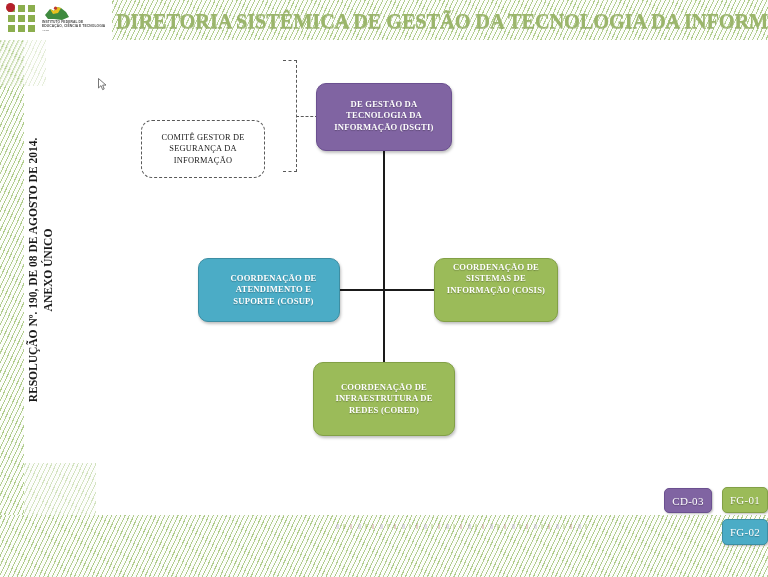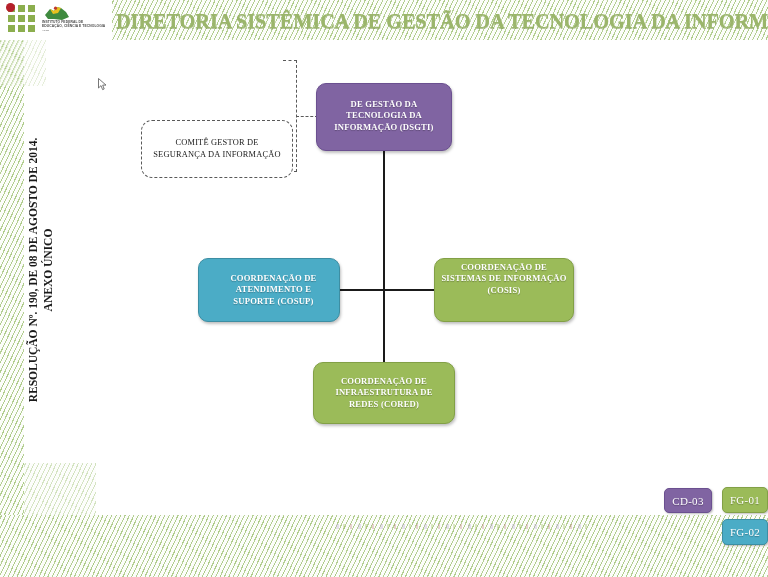--- a/index.html
+++ b/index.html
@@ -70,38 +70,38 @@
     font-family:"Liberation Serif", serif;
     font-size:8.6px;line-height:11.4px;font-weight:bold;
     letter-spacing:.2px;
     box-sizing:border-box;padding:3px 6px;
     text-shadow:0 1px 1px rgba(0,0,0,.28);
     box-shadow:1px 2px 3px rgba(0,0,0,.25);
   }
   .node .txt{width:100%;}
   #node-dsgti{left:316px;top:83px;width:136px;height:68px;background:#8064a2;border:1.3px solid #6b5090;}
   #node-cosup{left:198px;top:258px;width:142px;height:64px;background:#4bacc6;border:1.3px solid #3d8ea3;padding-left:15px;}
-  #node-cosis{left:434px;top:258px;width:140px;height:64px;background:#9bbb59;border:1.3px solid #82a046;}
-  #node-cored{left:313px;top:362px;width:142px;height:62px;background:#9bbb59;border:1.3px solid #82a046;align-items:center;}
+  #node-cosis{left:434px;top:258px;width:124px;height:64px;background:#9bbb59;border:1.3px solid #82a046;}
+  #node-cored{left:313px;top:362px;width:142px;height:74px;background:#9bbb59;border:1.3px solid #82a046;align-items:center;}
 
   
   #node-dsgti .txt{position:relative;top:-1px;}
   #node-cosis .txt{position:relative;top:-11px;}
 
   
   .dashnode{
     position:absolute;border:1.6px dashed #595959;border-radius:11px;
     background:#ffffff;
     display:flex;align-items:center;justify-content:center;text-align:center;
     font-family:"Liberation Serif", serif;
     font-size:8.4px;line-height:11.6px;color:#1a1a1a;
     box-sizing:border-box;padding:3px 8px;letter-spacing:.2px;
   }
   #node-cgtic{left:141px;top:52px;width:148px;height:62px;}
-  #node-cgsi{left:141px;top:120px;width:152px;height:58px;}
+  #node-cgsi{left:141px;top:120px;width:124px;height:58px;}
 
   
   .line{position:absolute;background:#1a1a1a;}
   .dline{position:absolute;border-color:#595959;}
 
   #ln-dsgti-down{left:383px;top:151px;width:2px;height:139px;}
   #ln-horiz{left:269px;top:289px;width:236px;height:2px;}
   #ln-cored-down{left:383px;top:290px;width:2px;height:72px;}
   #db-mid{position:absolute;left:296px;top:116px;width:22px;height:0;border-top:1.6px dashed #595959;}
   #db-v2{position:absolute;left:296px;top:60px;width:0;height:112px;border-left:1.6px dashed #595959;}

